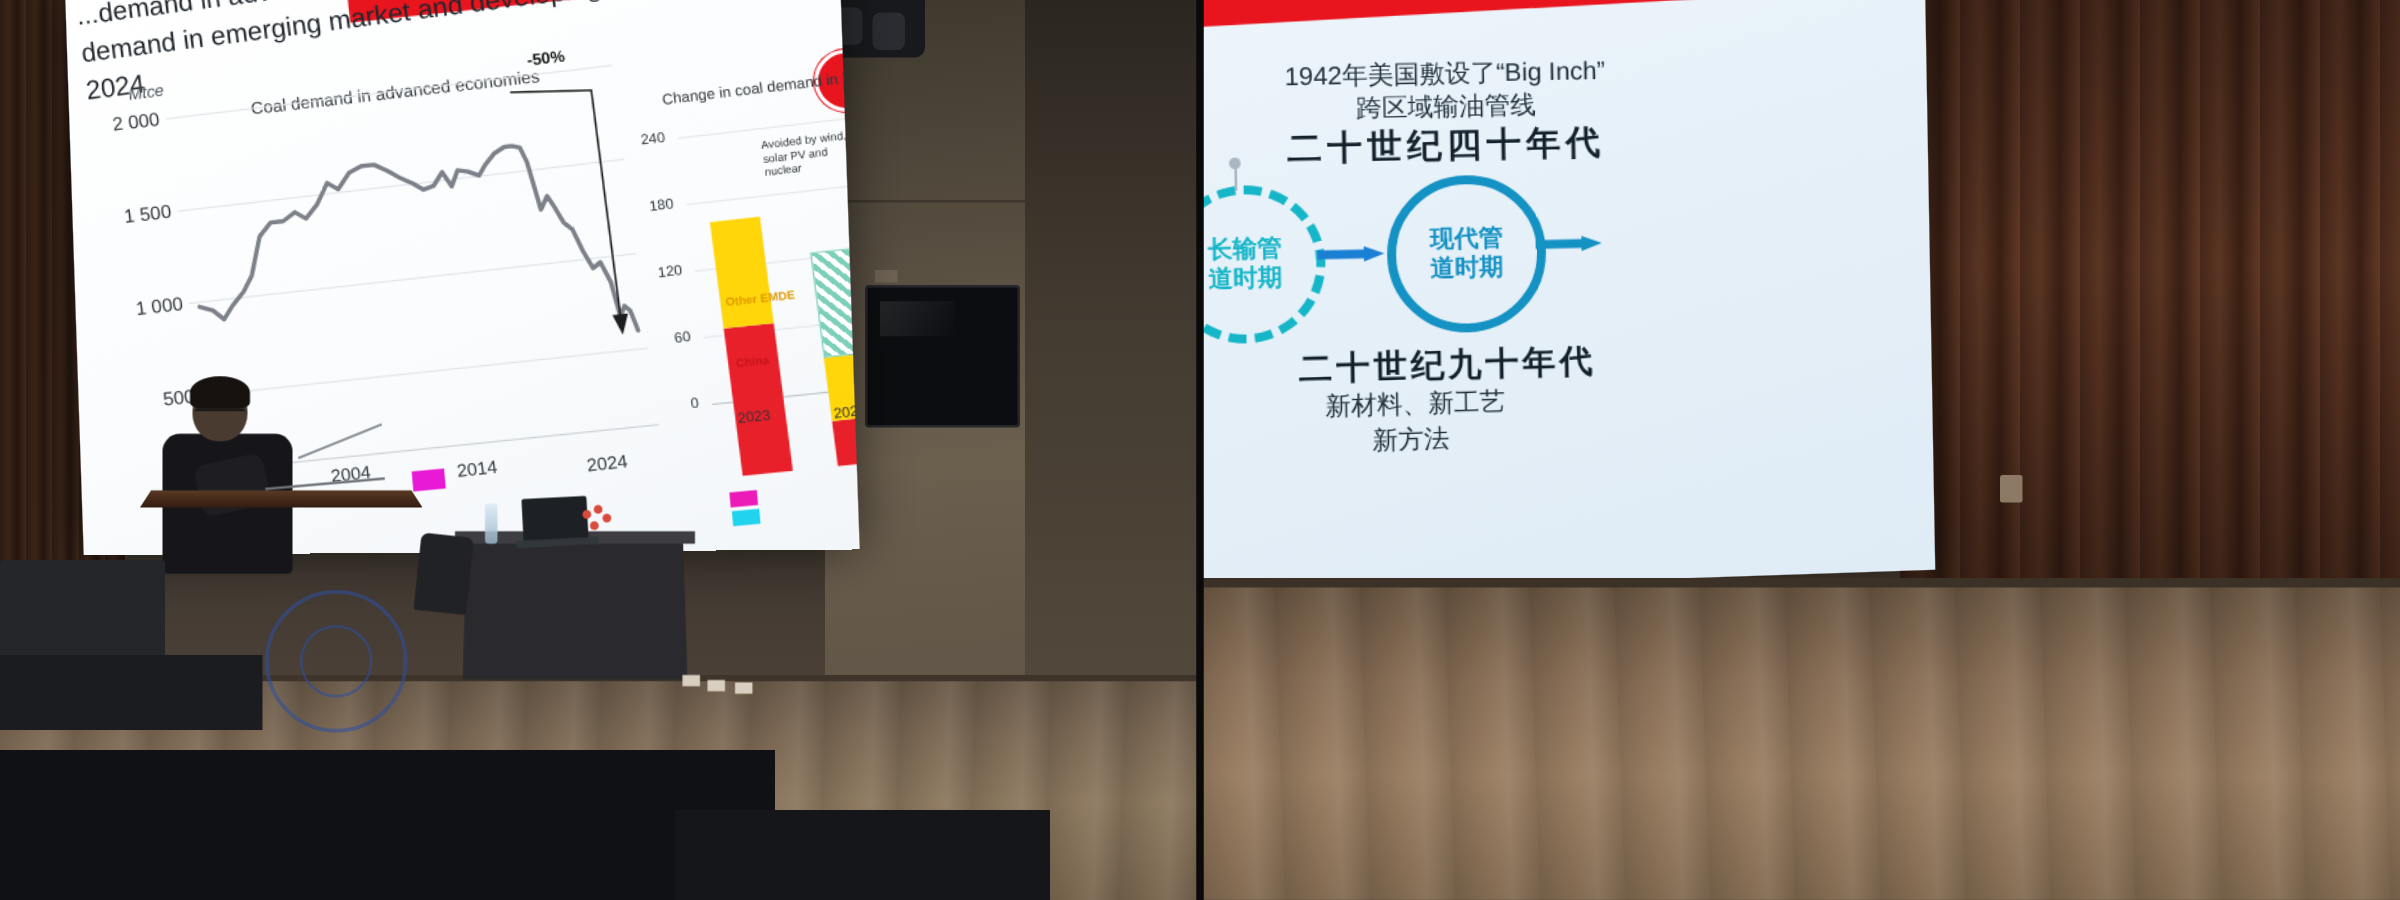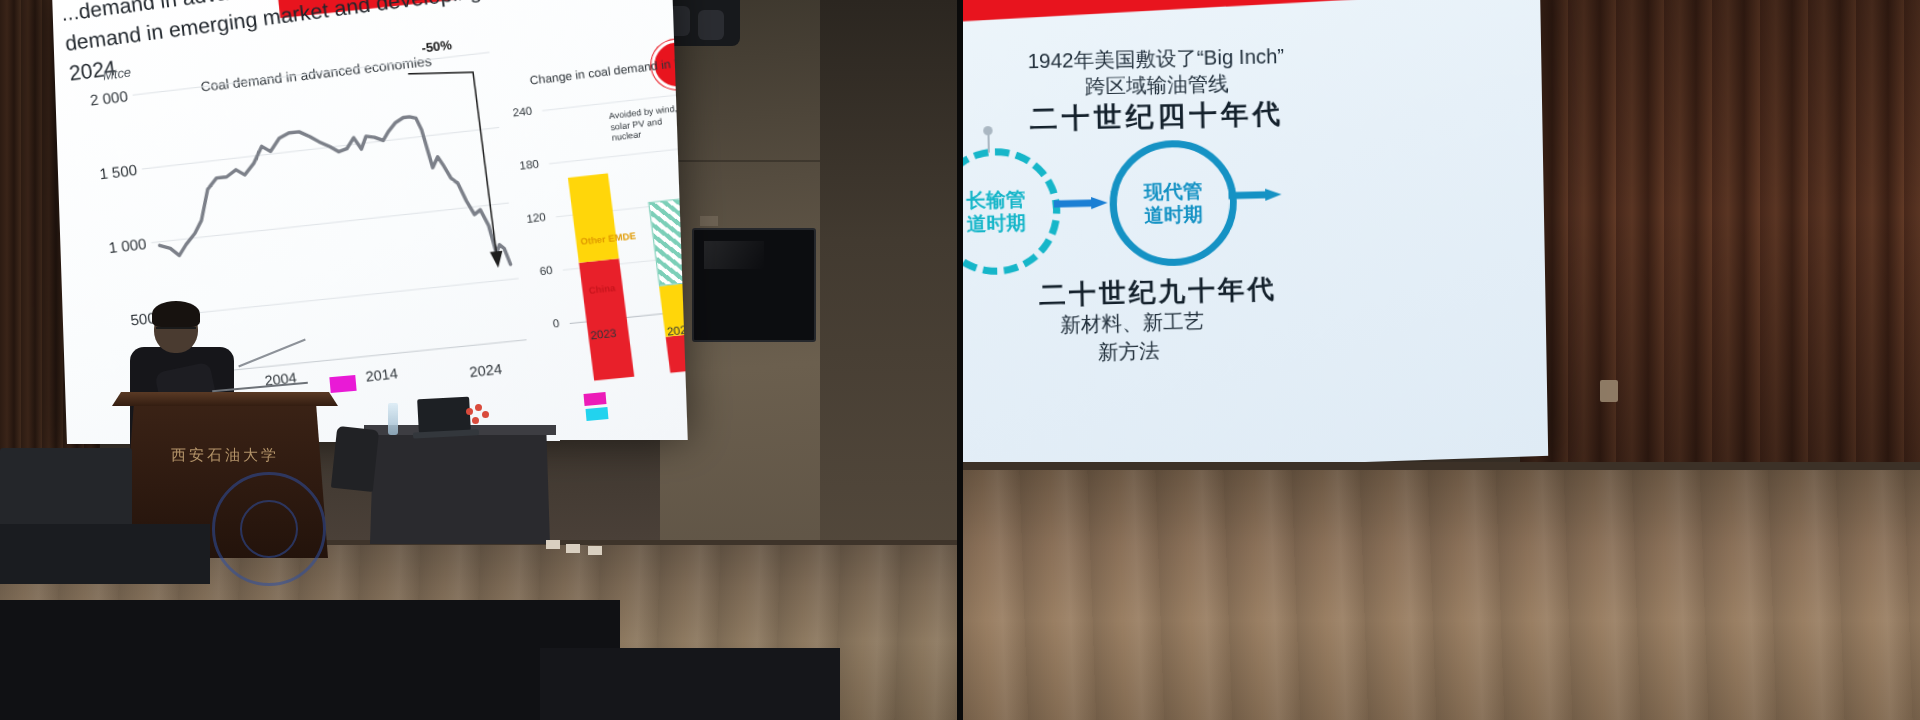--- a/index.html
+++ b/index.html
@@ -252,23 +252,20 @@
     <div class="spk-l">
       <div class="body-l"></div>
       <div class="arm-l"></div>
       <div class="head-l"></div>
       <div class="hair-l"></div>
       <div class="glass-l"></div>
     </div>
     <div class="mic-l"></div>
     <div class="mic2-l"></div>
     <div class="podium-top"></div>
-    <div class="podium">
-      <div class="podium-text">西安石油大学</div>
-    </div>
 
     <div class="table-top-l"></div>
     <div class="table-l"></div>
     <div class="chair-l"></div>
     <div class="bottle"></div>
     <div class="laptop"></div>
     <div class="flowers">
       <i style="left:2px;top:4px;"></i>
         <i style="left:11px;top:0;"></i>
         <i style="left:18px;top:7px;"></i>

